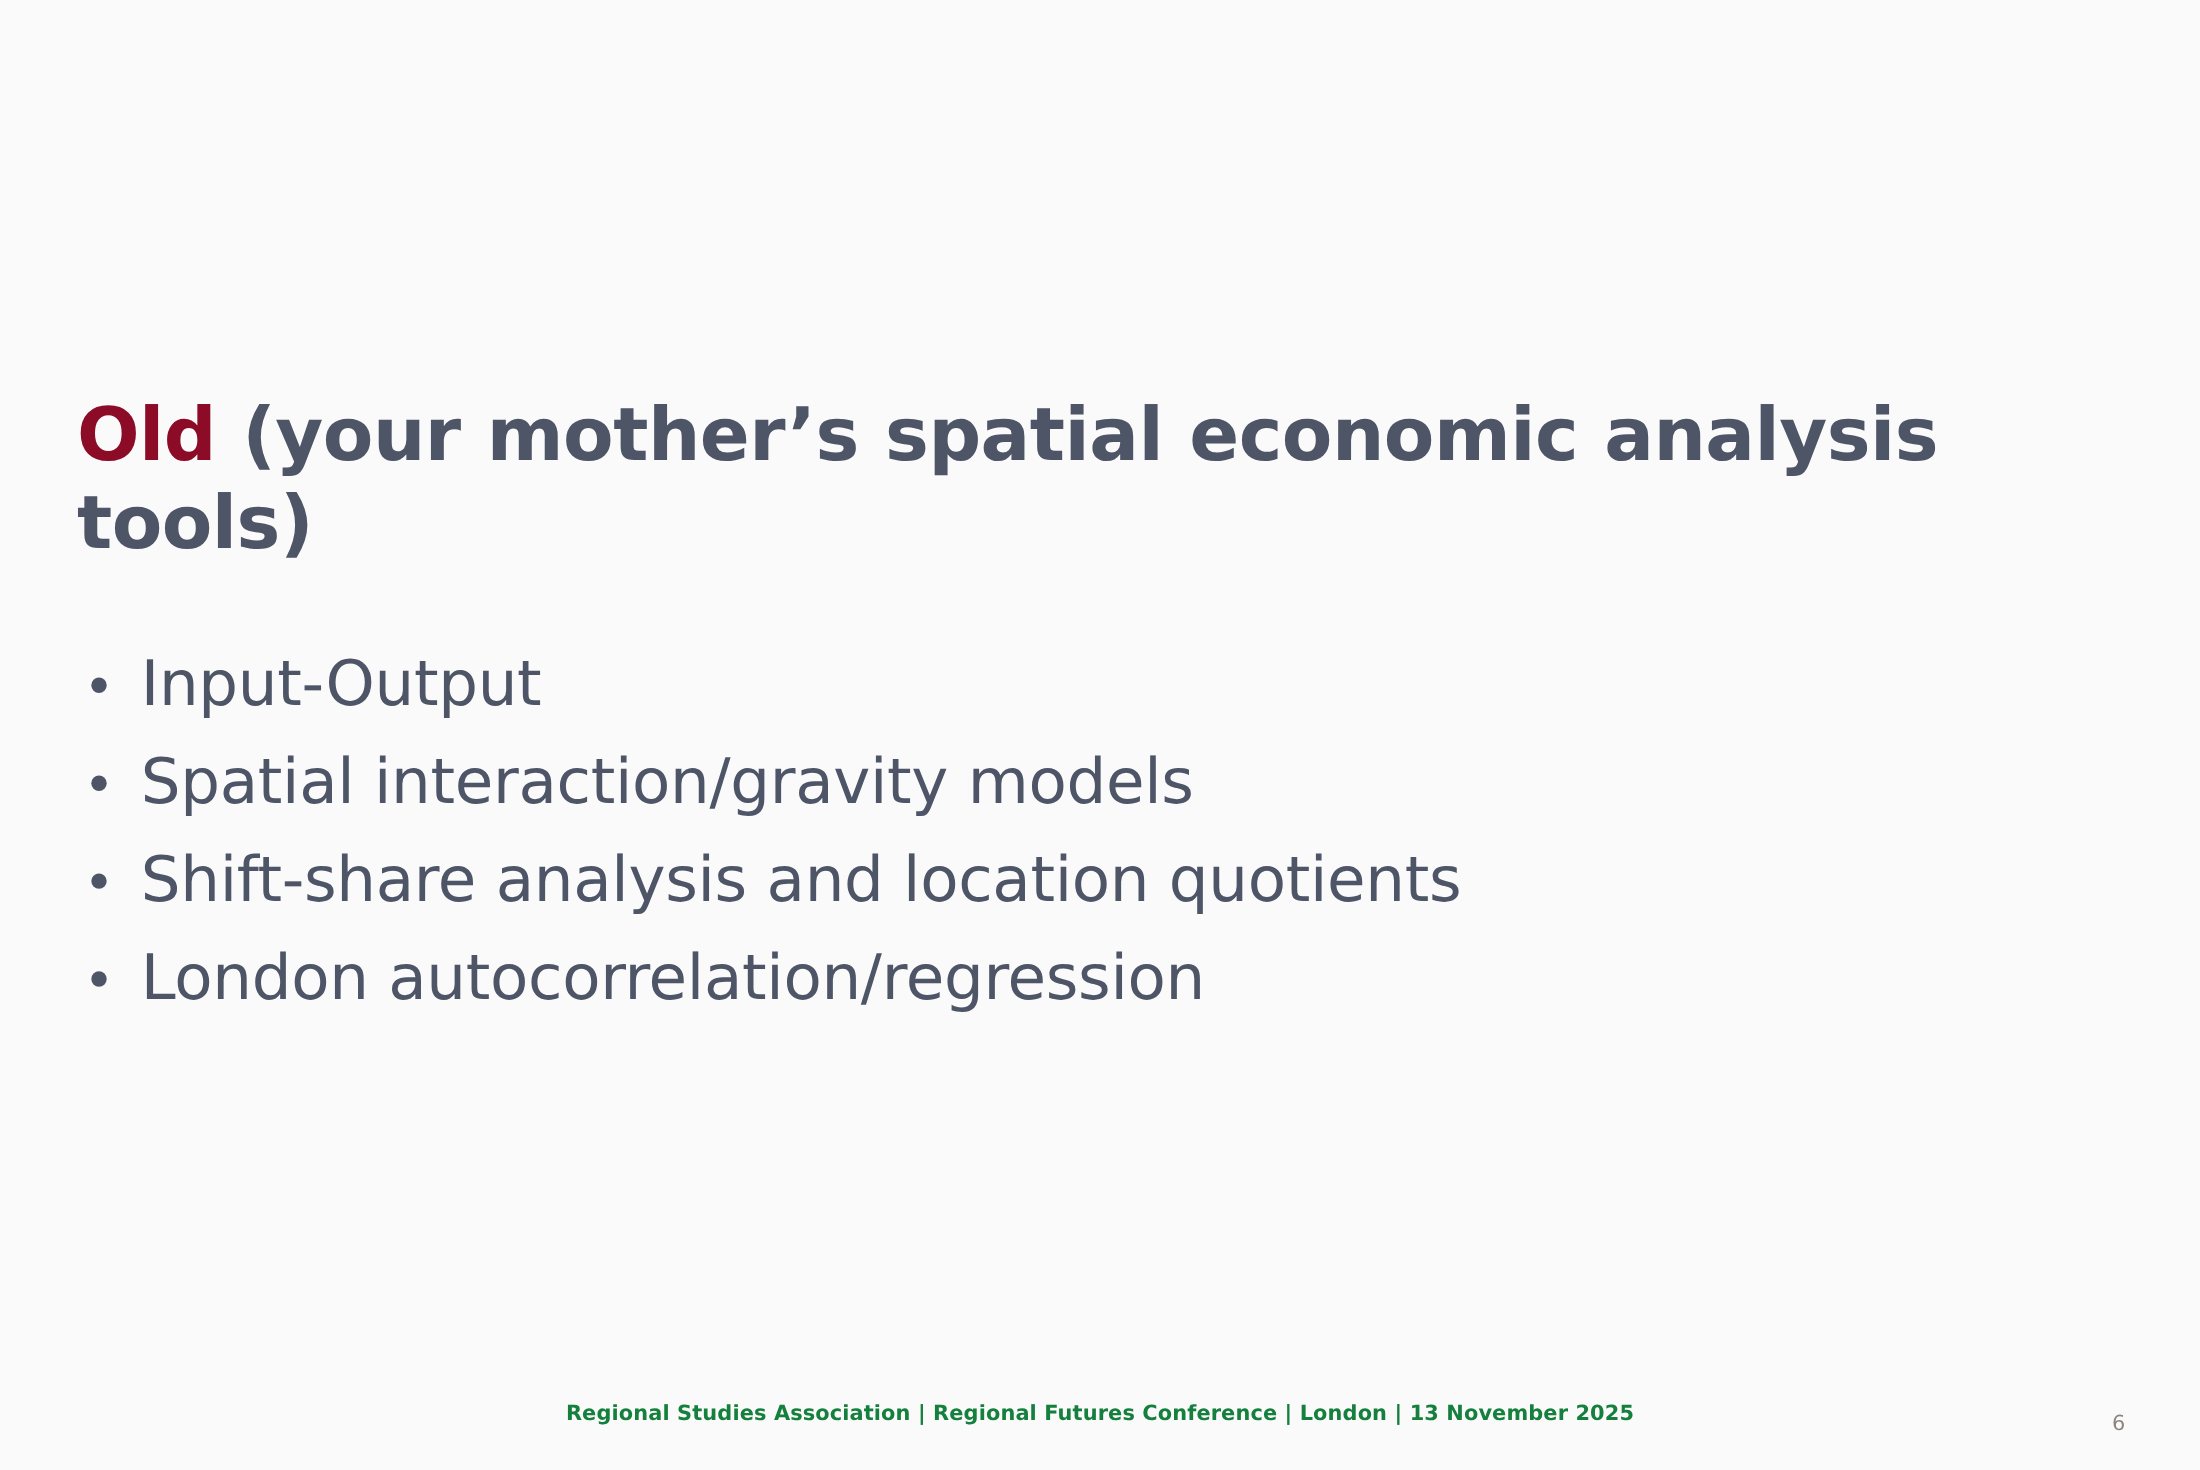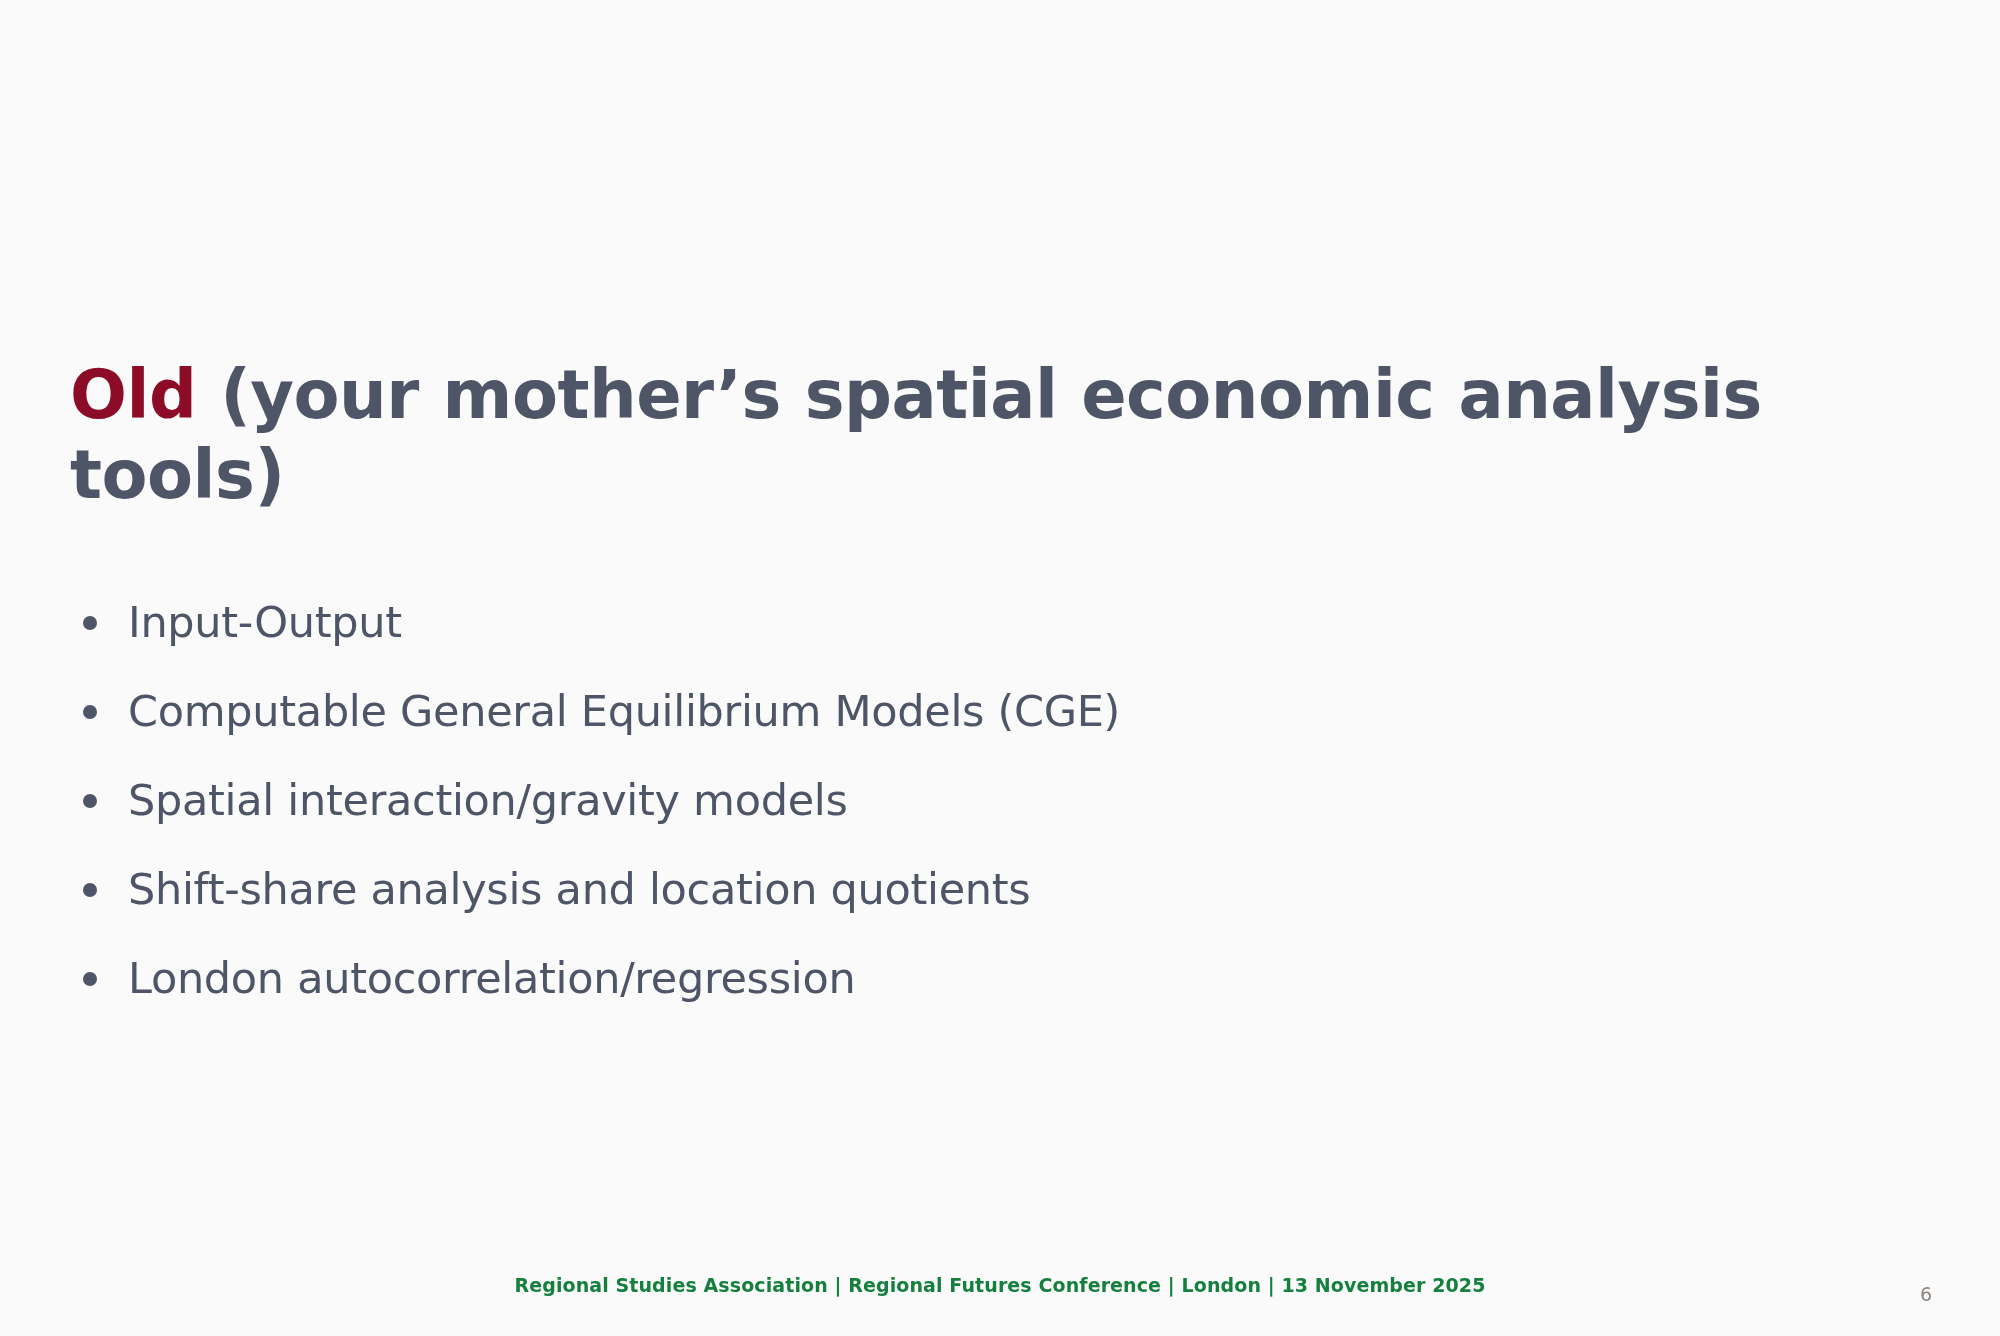--- a/index.html
+++ b/index.html
@@ -54,21 +54,21 @@
     margin: 0;
     padding: 0;
     list-style: none;
   }
   .bullet-item {
     position: relative;
     height: 89px;
     line-height: 89px;
     padding-left: 58px;
     font-family: "DejaVu Sans", "Liberation Sans", sans-serif;
-    font-size: 43px;
+    font-size: 57px;
     font-weight: 400;
     color: #4d5567;
     letter-spacing: -0.3px;
     white-space: nowrap;
   }
   .bullet-item::before {
     content: "";
     position: absolute;
     left: 13px;
     top: 50%;
@@ -107,21 +107,20 @@
 <body>
 
 <div class="slide">
 
   <div class="title-block">
     <h1 class="slide-title"><span class="title-accent">Old</span><span> (your mother’s spatial economic analysis tools)</span></h1>
   </div>
 
   <ul class="bullet-list">
     <li class="bullet-item"><span>Input-Output</span></li>
-    <li class="bullet-item"><span>Computable General Equilibrium Models (CGE)</span></li>
     <li class="bullet-item"><span>Spatial interaction/gravity models</span></li>
     <li class="bullet-item"><span>Shift-share analysis and location quotients</span></li>
     <li class="bullet-item"><span>London autocorrelation/regression</span></li>
   </ul>
 
   <div class="footer-note">Regional Studies Association | Regional Futures Conference | London | 13 November 2025</div>
 
   <div class="slide-number">6</div>
 
 </div>

